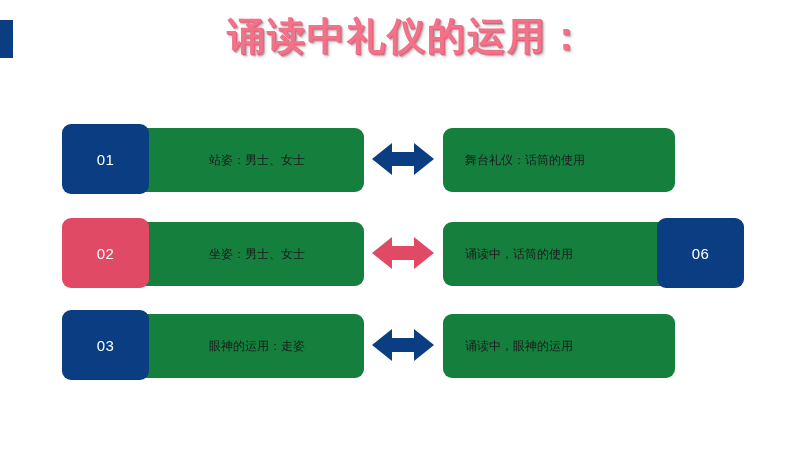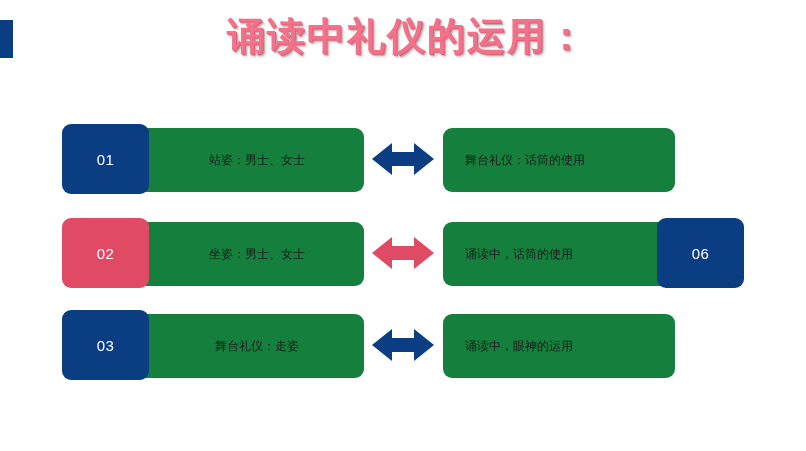--- a/index.html
+++ b/index.html
@@ -163,21 +163,21 @@
     </div>
 
     <div class="panel right">诵读中，话筒的使用</div>
 
     <div class="num-chip right chip-blue">06</div>
   </div>
 
   <div class="row row-3">
     <div class="num-chip left chip-blue">03</div>
 
-    <div class="panel left">舞台礼仪：走姿</div>
+    <div class="panel left">眼神的运用：走姿</div>
 
     <div class="arrow">
       <svg viewBox="0 0 62 46" xmlns="http://www.w3.org/2000/svg">
         <polygon points="0,23 20,7 20,16 42,16 42,7 62,23 42,39 42,30 20,30 20,39" fill="#0A3D82"></polygon>
       </svg>
     </div>
 
     <div class="panel right">诵读中，眼神的运用</div>
 
   </div>

